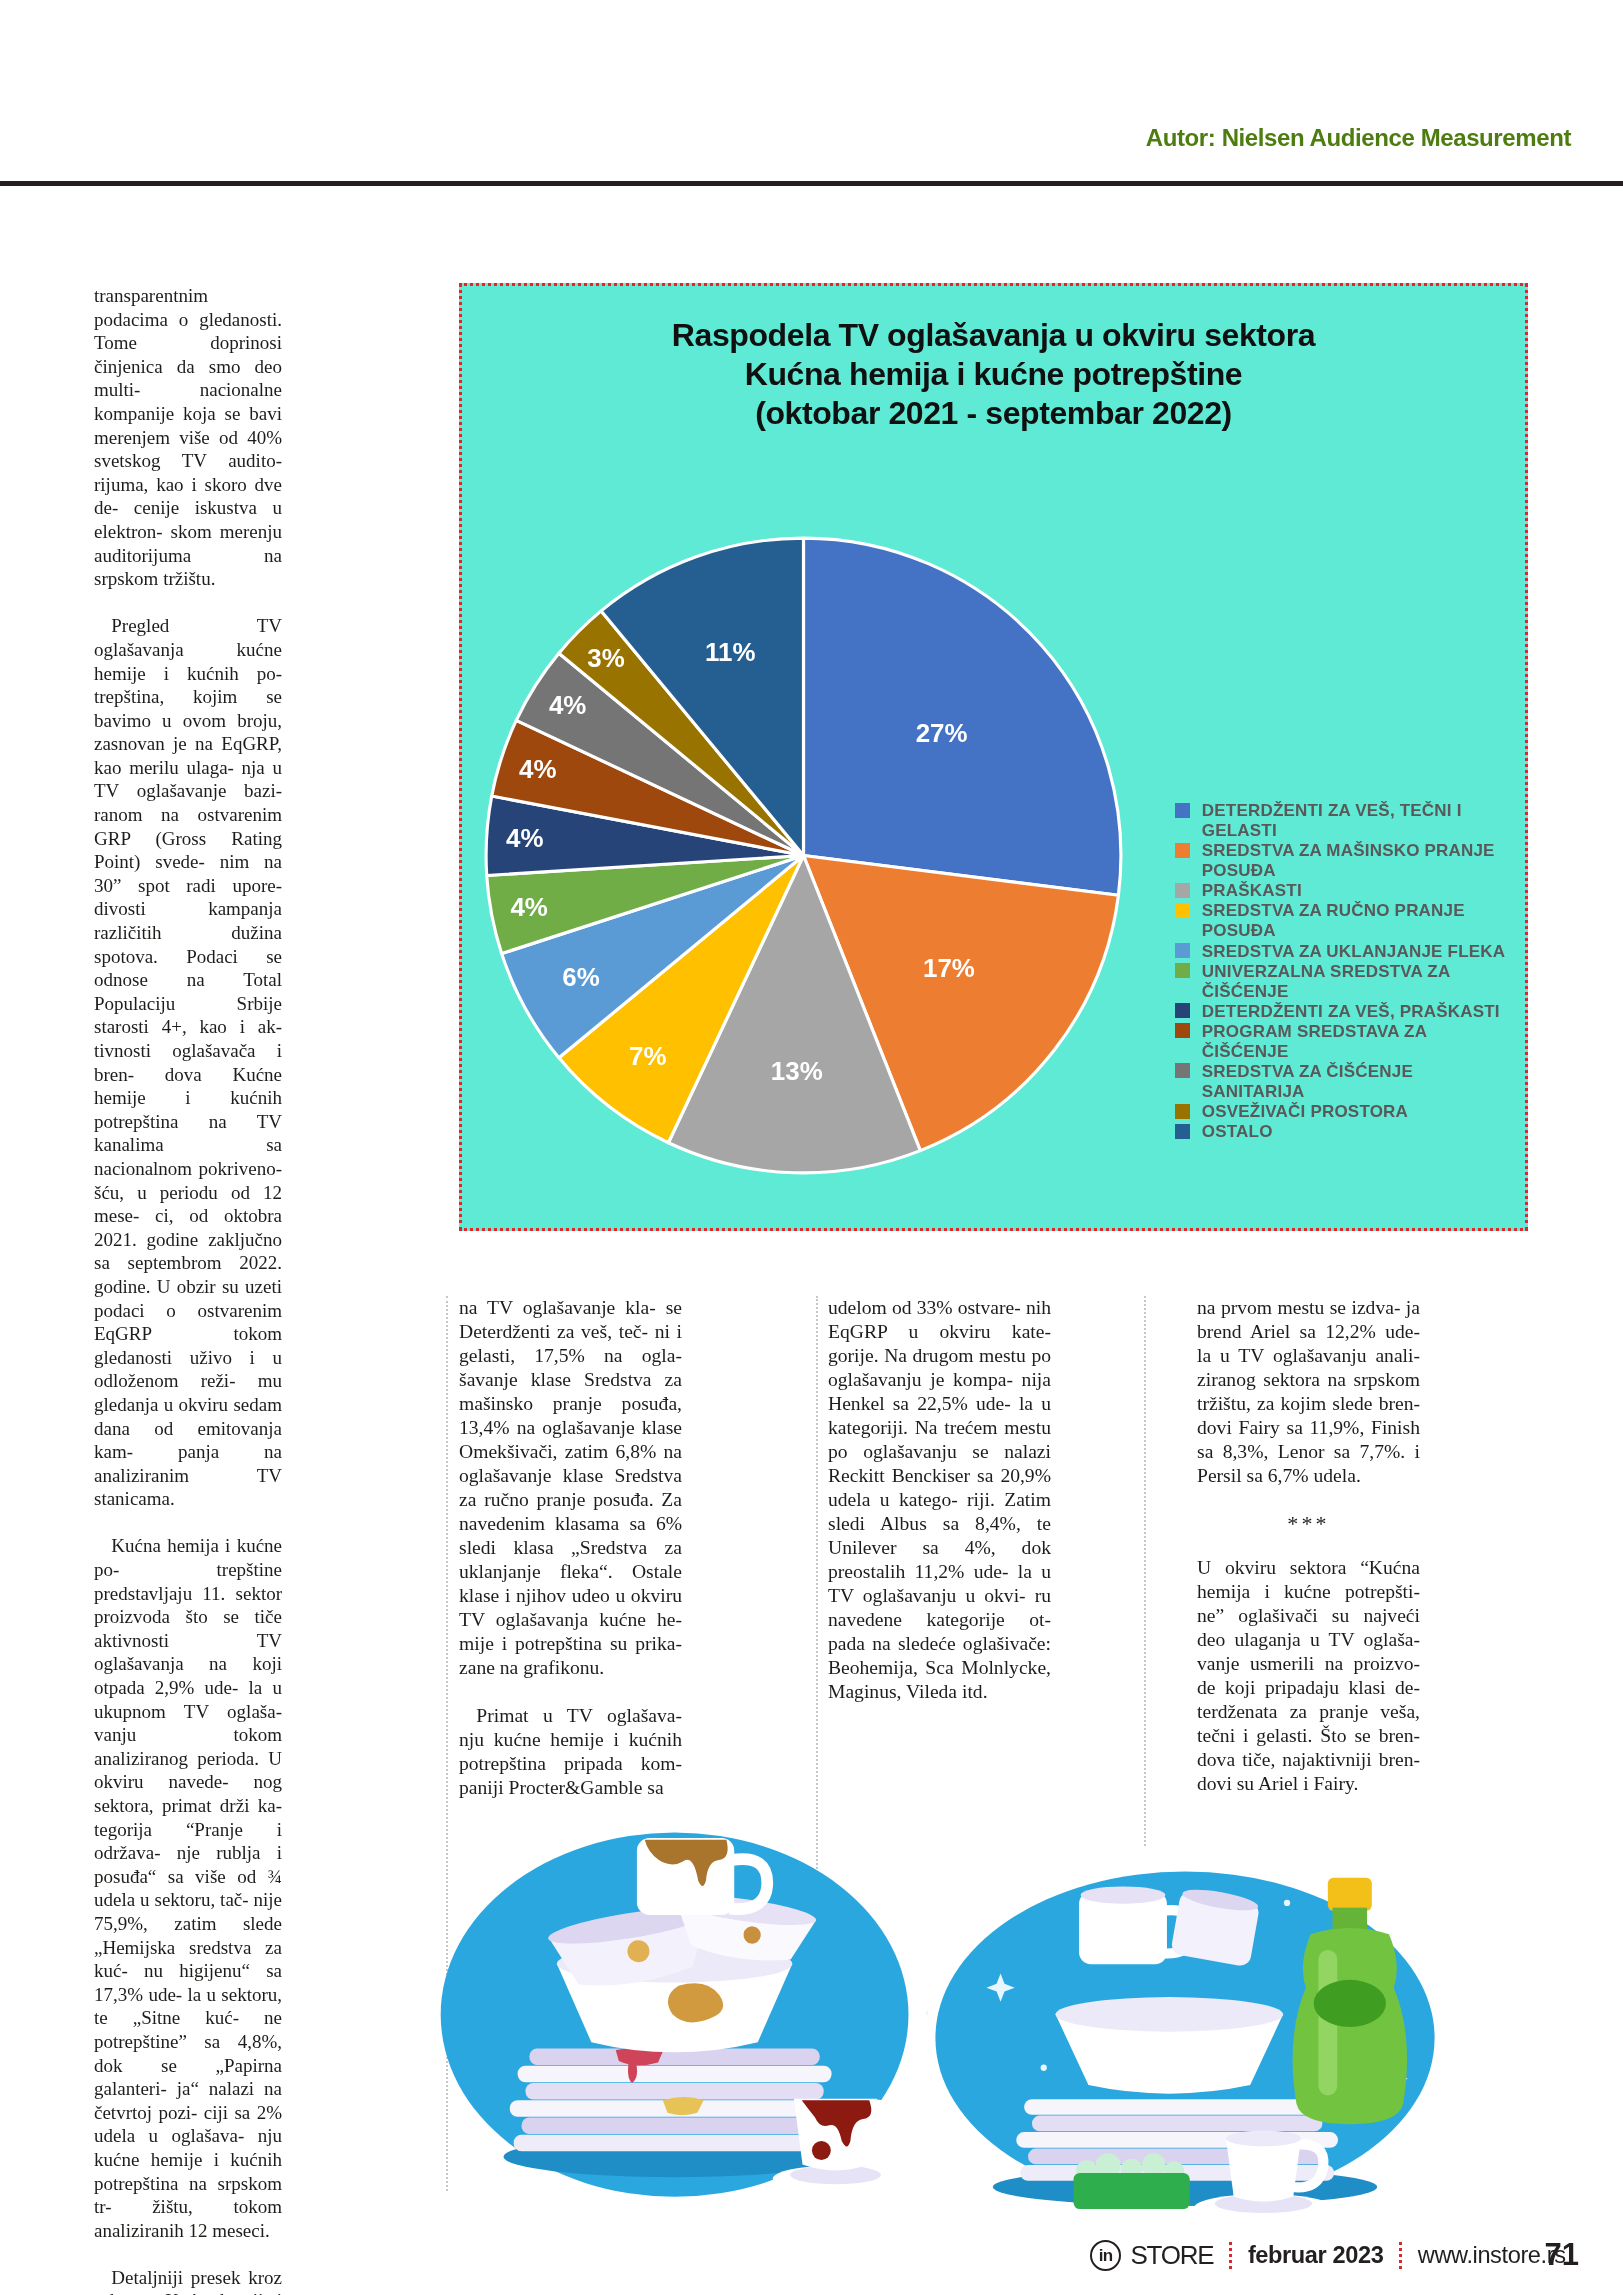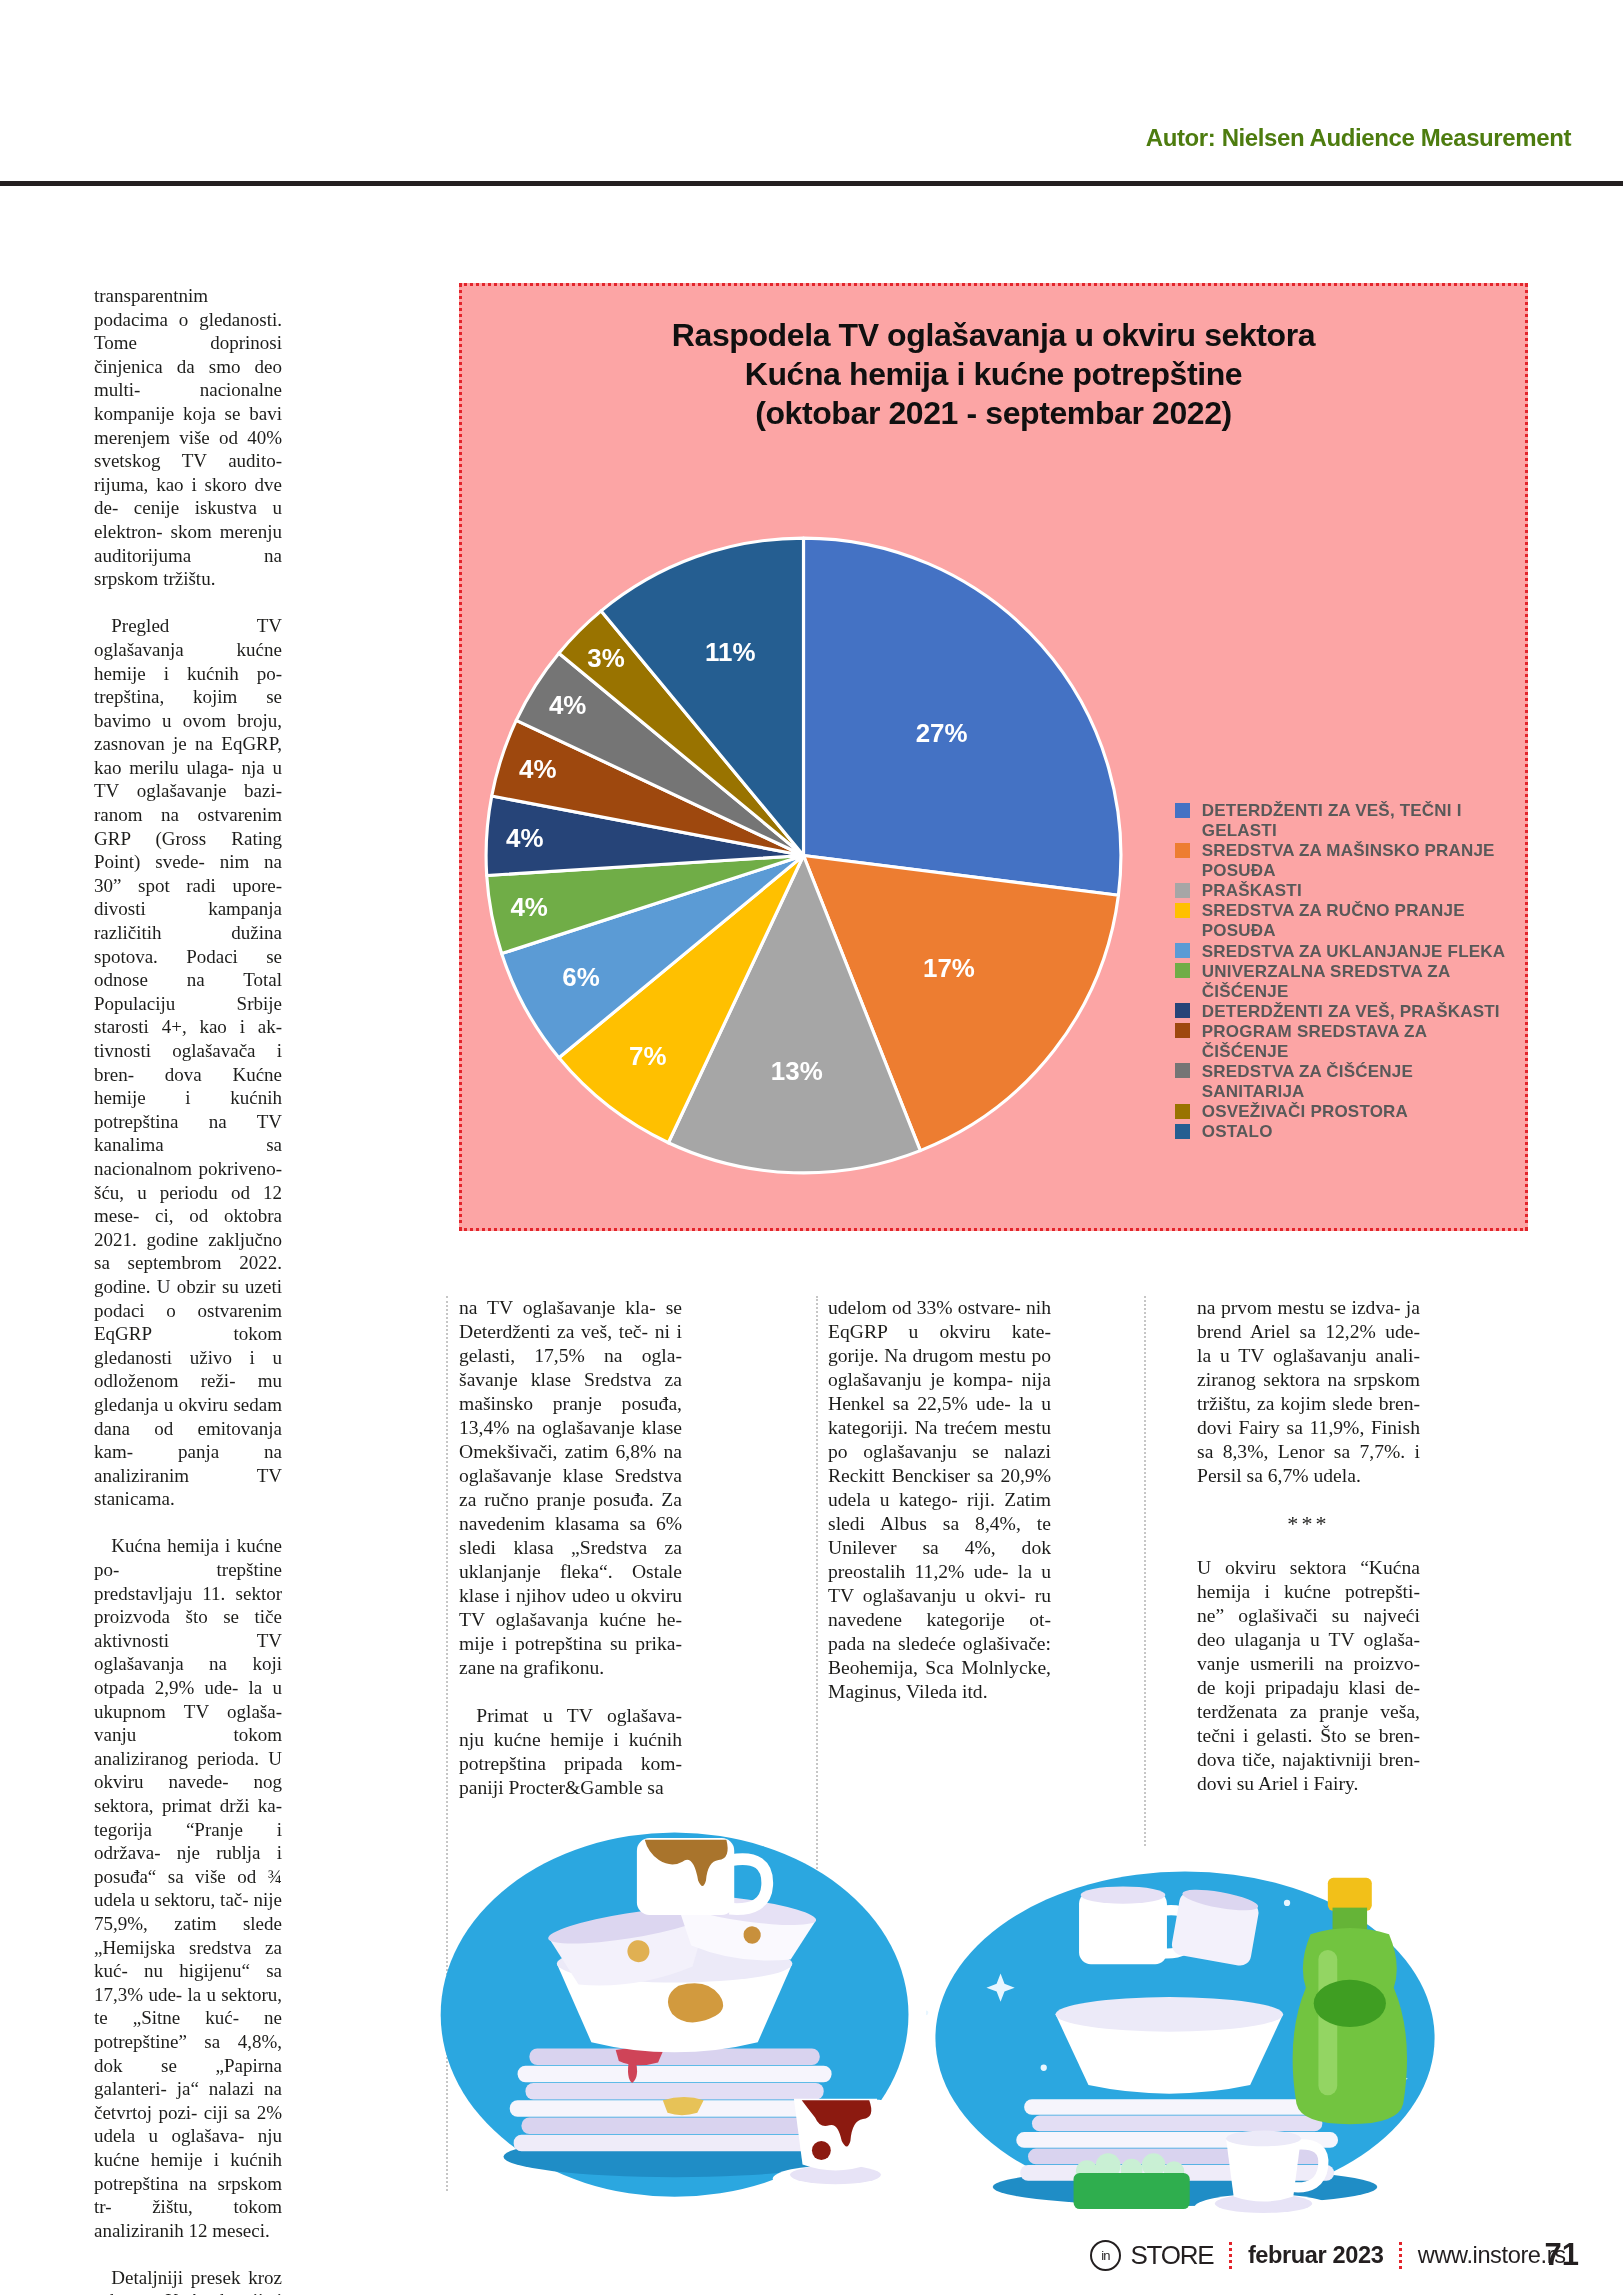--- a/index.html
+++ b/index.html
@@ -10,21 +10,21 @@
   .header-rule{position:absolute;top:181px;left:0;width:1623px;height:4.7px;background:#231f20;}
 
   
   .col1{position:absolute;left:94px;top:284px;width:188px;font-size:19px;line-height:23.6px;
         text-align:justify;}
   .col1 p{margin:0 0 23.6px 0;}
   p.ind{text-indent:17.3px;}
 
   
   .right{position:absolute;left:459px;top:283px;width:1070px;}
-  .chart-box{position:relative;width:1063px;height:942px;border:3.1px dotted #e3242b;background:#fca5a5;}
+  .chart-box{position:relative;width:1063px;height:942px;border:3.1px dotted #e3242b;background:#5eead4;}
   .chart-title{position:absolute;top:30px;left:0;right:0;margin:0;text-align:center;
                font-family:"Liberation Sans",sans-serif;font-weight:bold;font-size:32px;
                line-height:1.22;color:#101010;letter-spacing:-0.4px;}
   .pie-svg{position:absolute;left:17.3px;top:245px;width:649px;height:649px;}
   .legend{position:absolute;left:713px;top:171px;width:338px;height:685px;margin:0;padding:0;
           list-style:none;display:flex;flex-direction:column;justify-content:flex-end;
           font-family:"Liberation Sans",sans-serif;}
   .legend li{display:flex;align-items:flex-start;gap:11.8px;}
   .legend .sw{width:15px;height:15px;flex:none;margin-top:1.6px;}
   .legend .lab{font-weight:bold;font-size:17px;line-height:1.18;color:#595959;letter-spacing:0.2px;}
@@ -41,21 +41,21 @@
 
   .illos{position:absolute;left:0;top:1508px;width:1070px;height:722px;}
   .illo-left{position:absolute;left:-19.6px;top:0;}
   .illo-right{position:absolute;left:467px;top:41px;}
 
   
   .footer{position:absolute;left:1090px;top:2240px;display:flex;align-items:center;gap:15.7px;
           font-family:"Liberation Sans",sans-serif;color:#231f20;}
   .logo-circle{width:27px;height:27px;border:2.4px solid #231f20;border-radius:50%;
                display:flex;align-items:center;justify-content:center;
-               font-weight:normal;font-size:13px;letter-spacing:-0.8px;}
+               font-weight:bold;font-size:17px;letter-spacing:-0.8px;}
   .logo-store{font-weight:normal;font-size:26px;letter-spacing:-1.2px;margin-left:-6.3px;}
   .fsep{height:27px;border-left:3.1px dotted #e3242b;}
   .issue{font-weight:bold;font-size:23.6px;letter-spacing:-0.4px;}
   .site{font-size:23.6px;letter-spacing:-0.4px;}
   .page-num{position:absolute;right:44px;top:2237px;font-family:"Liberation Sans",sans-serif;
             font-weight:bold;font-size:31px;color:#231f20;}
 </style>
 </head>
 <body>
 

